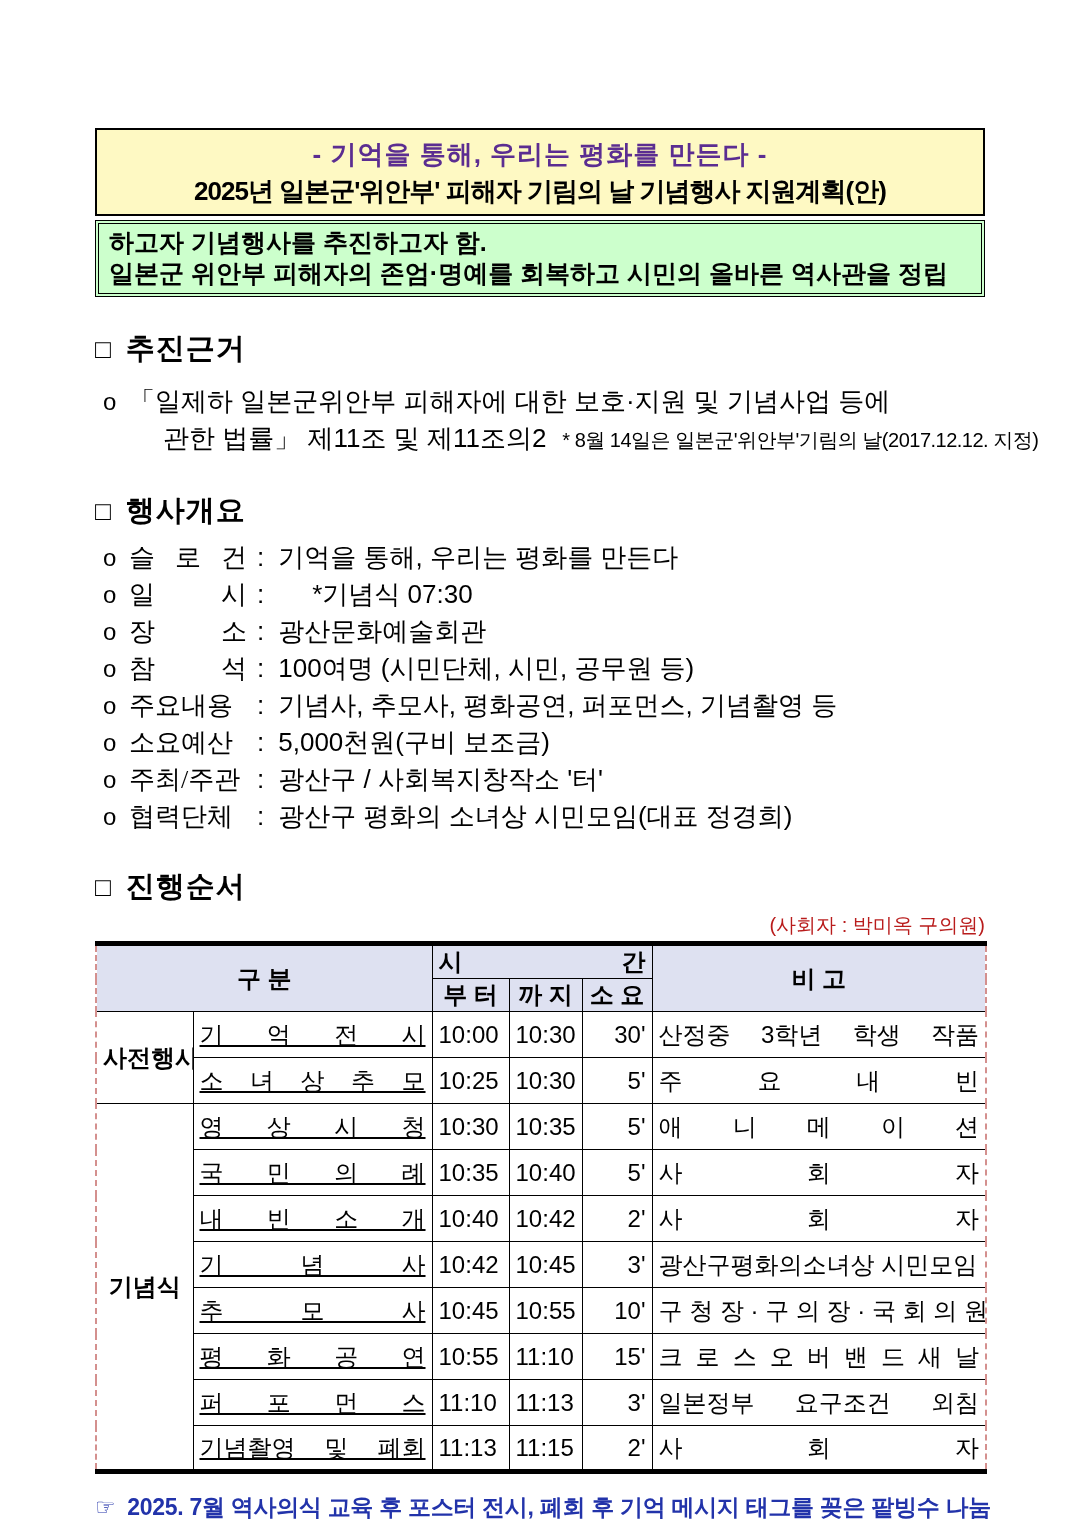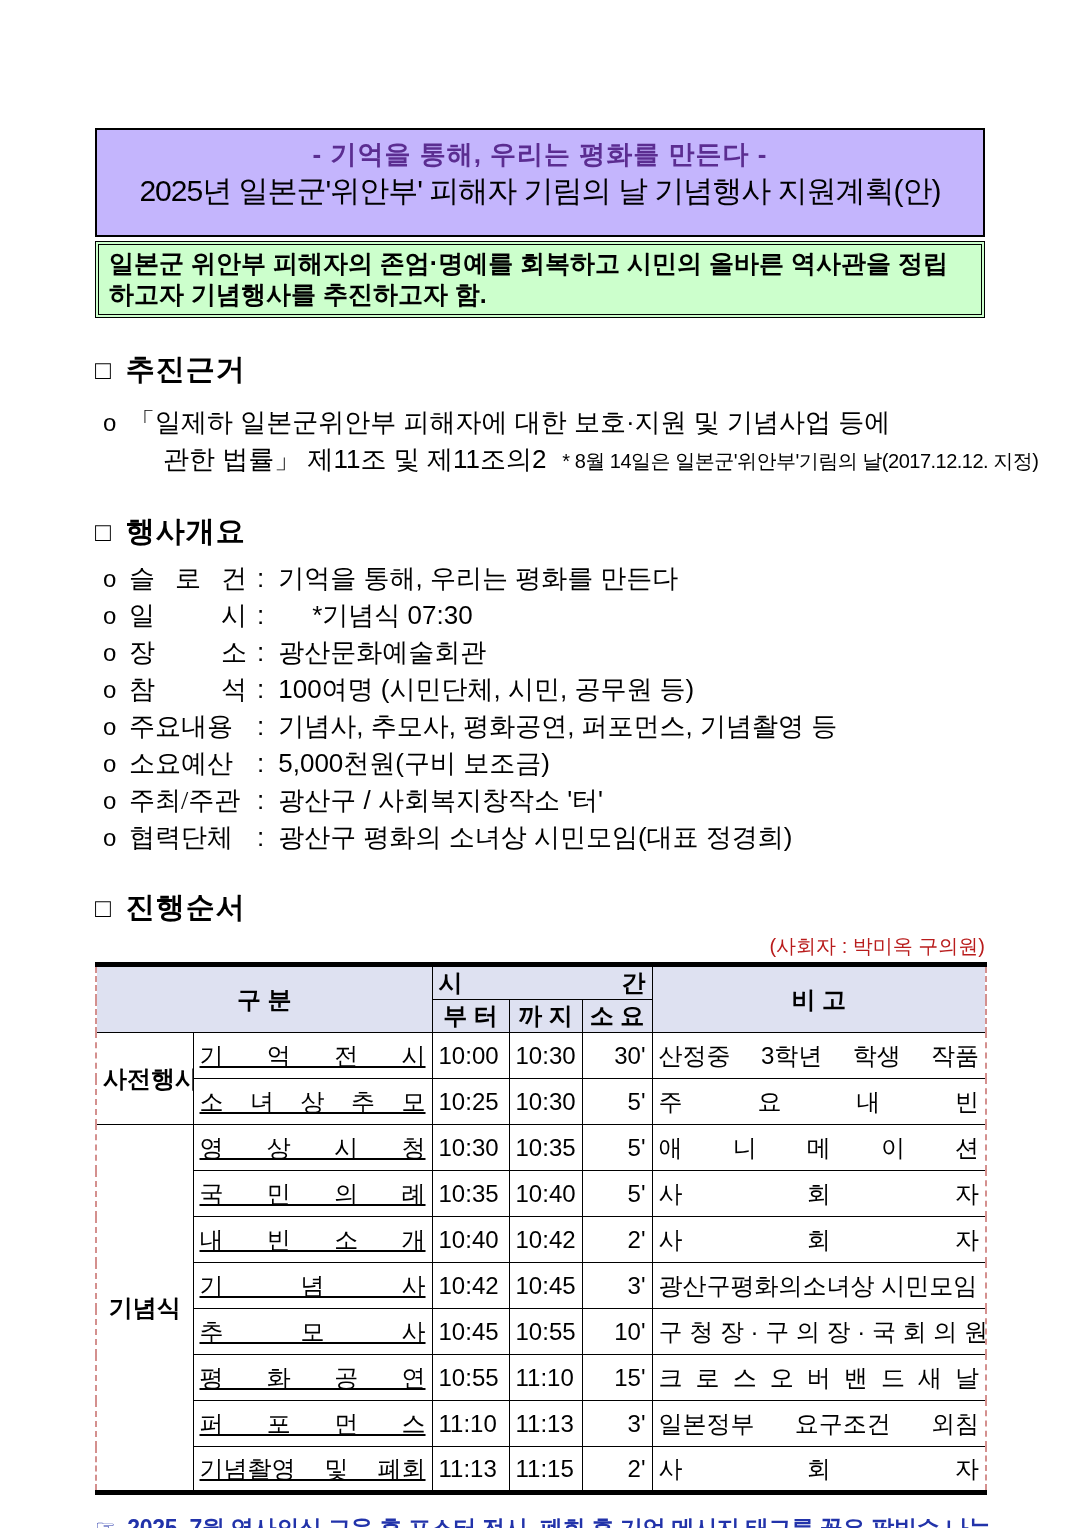--- a/index.html
+++ b/index.html
@@ -13,35 +13,35 @@
   }
   .content {
     position: absolute;
     left: 95px; top: 128px;
     width: 890px;
   }
 
   
   .title-box {
     border: 2px solid #000;
-    background: #c4b5fd;
+    background: #fef9c3;
     text-align: center;
-    padding: 8px 6px 23px 6px;
+    padding: 8px 6px 2px 6px;
   }
   .slogan {
     color: #5B2D91;
     font-weight: bold;
     font-size: 26px;
     line-height: 32px;
     letter-spacing: 1px;
   }
   .doc-title {
     color: #000;
-    font-weight: normal;
-    font-size: 30px;
+    font-weight: bold;
+    font-size: 26px;
     line-height: 42px;
     white-space: nowrap;
     letter-spacing: -1px;
   }
   .summary-box {
     margin-top: 4px;
     border: 4px double #000;
     background: #CCFFCC;
     font-weight: bold;
     font-size: 25px;
@@ -182,22 +182,22 @@
 <body>
 
 <div class="content">
 
   <div class="title-box">
     <div class="slogan">- 기억을 통해, 우리는 평화를 만든다 -</div>
     <div class="doc-title">2025년 일본군'위안부' 피해자 기림의 날 기념행사 지원계획(안)</div>
   </div>
 
   <div class="summary-box">
+    <div>하고자 기념행사를 추진하고자 함.</div>
     <div>일본군 위안부 피해자의 존엄·명예를 회복하고 시민의 올바른 역사관을 정립</div>
-    <div>하고자 기념행사를 추진하고자 함.</div>
   </div>
 
   <div class="section-heading">
     <span class="sq">□</span><span>추진근거</span>
   </div>
   <div class="bullet-line">
     <span class="o">o</span>
     <span>「일제하 일본군위안부 피해자에 대한 보호·지원 및 기념사업 등에</span>
   </div>
   <div class="basis-line2">

